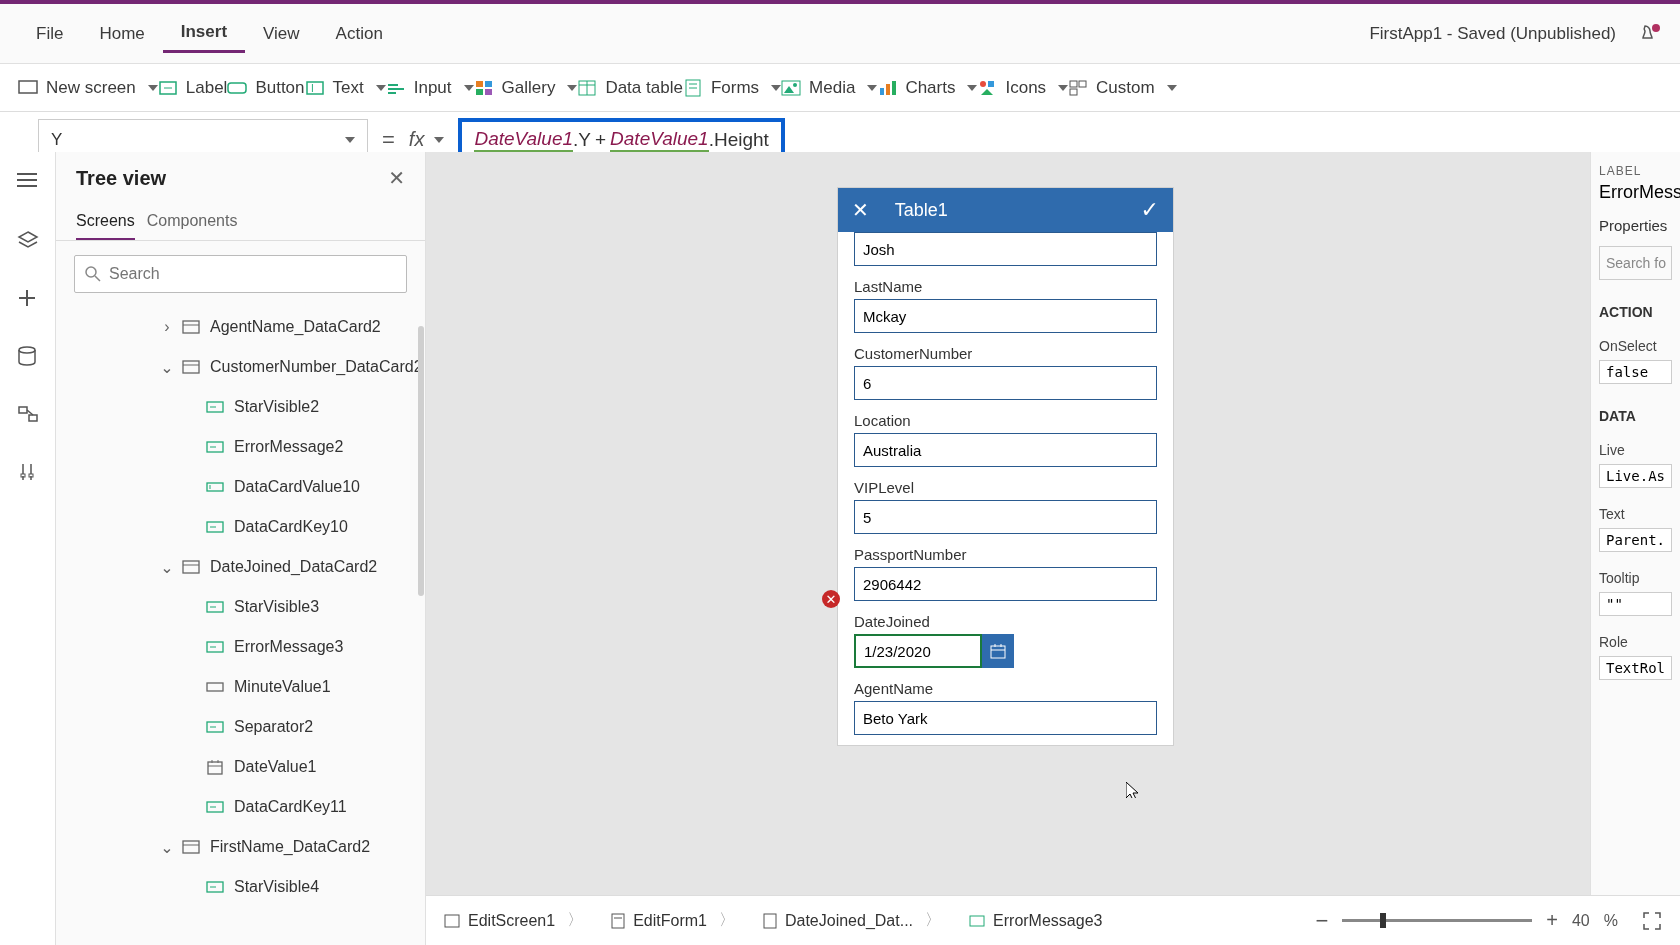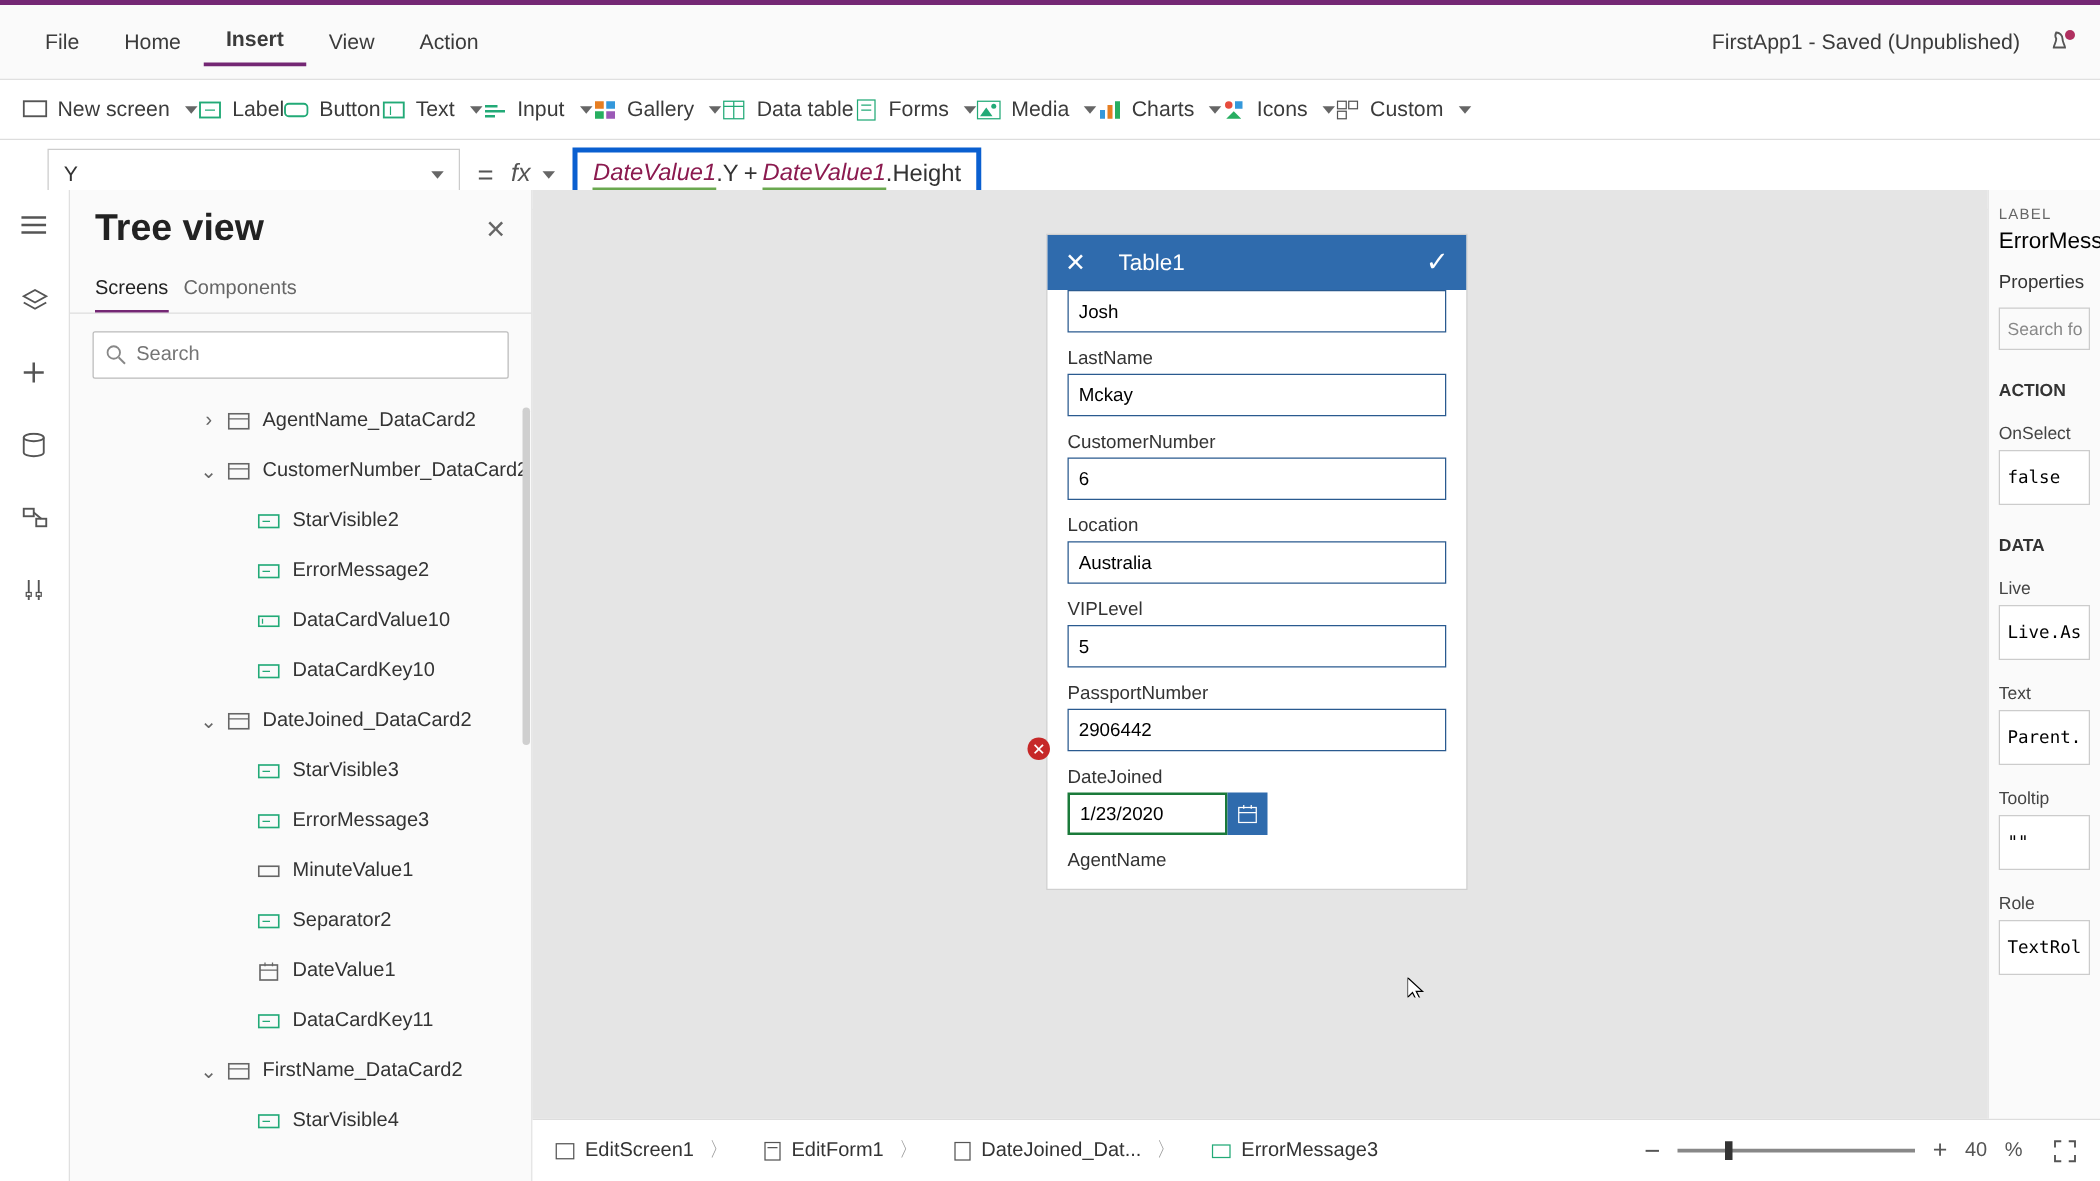--- a/index.html
+++ b/index.html
@@ -21,21 +21,21 @@
 .fx{font-style:italic;font-size:20px;color:#555;display:flex;align-items:center;gap:6px;margin-right:14px}
 .formula-box{border:4px solid #0a5fd0;padding:6px 12px;background:#fff;font-family:Consolas,monospace;font-size:19px;display:flex;align-items:center}
 .token-ref{color:#8b1a4f;font-style:italic;border-bottom:2px solid #6aa84f}
 .token-prop{color:#333}
 .token-op{color:#333;margin:0 4px}
 .main{position:absolute;top:152px;left:0;right:0;bottom:0;display:flex}
 .railcol{width:56px;background:#fff;border-right:1px solid #e0e0e0;display:flex;flex-direction:column;align-items:center;padding-top:20px;gap:36px}
 .rail-ic{width:22px;height:22px;color:#555;cursor:pointer}
 .tree{width:370px;background:#fafafa;border-right:1px solid #e0e0e0;display:flex;flex-direction:column}
 .tree-hdr{display:flex;align-items:center;padding:14px 20px}
-.tree-title{font-size:30px;font-weight:600;color:#222}
+.tree-title{font-size:20px;font-weight:600;color:#222}
 .tree-close{margin-left:auto;font-size:20px;color:#666;cursor:pointer}
 .tree-tabs{display:flex;gap:12px;padding:0 20px;border-bottom:1px solid #ddd}
 .tree-tab{padding:8px 0;font-size:16px;color:#666;cursor:pointer}
 .tree-tab.active{color:#222;border-bottom:2px solid #742774}
 .tree-search{margin:14px 18px;height:38px;border:1px solid #bbb;background:#fff;display:flex;align-items:center;padding:0 10px;gap:8px;border-radius:2px}
 .tree-search input{border:none;outline:none;font-size:16px;flex:1}
 .tree-list{flex:1;overflow:hidden;padding-bottom:12px}
 .tree-node{display:flex;align-items:center;height:40px;padding-left:18px;font-size:16px;color:#333;cursor:pointer}
 .tree-node.l1{padding-left:102px}
 .tree-node.l2{padding-left:150px}
@@ -57,21 +57,21 @@
 .datebtn{width:32px;background:#2f6bad;display:flex;align-items:center;justify-content:center;color:#fff}
 .err-dot{position:absolute;width:18px;height:18px;background:#c62828;border-radius:50%;color:#fff;font-size:13px;display:flex;align-items:center;justify-content:center;left:396px;top:438px}
 .cursor{position:absolute;left:700px;top:630px;width:16px;height:16px}
 .proppane{width:90px;background:#fafafa;border-left:1px solid #e0e0e0;padding:12px 8px;overflow:hidden}
 .pp-lbl{font-size:12px;color:#666;letter-spacing:1px}
 .pp-title{font-size:18px;color:#000000;margin-top:4px;white-space:nowrap}
 .pp-tab{font-size:15px;color:#333;margin-top:14px}
 .pp-search{margin-top:12px;height:34px;border:1px solid #ccc;padding:0 6px;font-size:14px;color:#888;white-space:nowrap;overflow:hidden;display:flex;align-items:center}
 .pp-sec{font-size:14px;font-weight:600;color:#333;margin-top:24px}
 .pp-field{font-size:14px;color:#444;margin-top:18px}
-.pp-val{margin-top:6px;height:44px;border:1px solid #ccc;background:#fff;padding:0 6px;font-family:Consolas,monospace;font-size:14px;display:flex;align-items:center;overflow:hidden;white-space:nowrap}
+.pp-val{margin-top:6px;height:24px;border:1px solid #ccc;background:#fff;padding:0 6px;font-family:Consolas,monospace;font-size:14px;display:flex;align-items:center;overflow:hidden;white-space:nowrap}
 .bottombar{position:absolute;bottom:0;left:426px;right:0;height:50px;background:#fff;border-top:1px solid #ddd;display:flex;align-items:center;padding:0 18px;gap:24px}
 .bc{display:flex;align-items:center;gap:8px;font-size:16px;color:#333;cursor:pointer}
 .bc .sep{color:#999;margin:0 4px}
 .zoom{margin-left:auto;display:flex;align-items:center;gap:14px;color:#555}
 .zoom-track{width:190px;height:3px;background:#888;position:relative}
 .zoom-thumb{position:absolute;top:-6px;left:38px;width:6px;height:15px;background:#333}
 svg{display:block}
 </style>
 </head>
 <body>
@@ -469,20 +469,21 @@
           <div class="datebtn">
               <svg width="16" height="16">
                 <rect x="1" y="3" width="14" height="12" fill="none" stroke="#fff"></rect>
                 <line x1="1" y1="7" x2="15" y2="7" stroke="#fff"></line>
                 <line x1="5" y1="1" x2="5" y2="4" stroke="#fff"></line>
                 <line x1="11" y1="1" x2="11" y2="4" stroke="#fff"></line>
               </svg>
             </div>
         </div>
         <div class="flabel">AgentName</div>
+        <input class="finput" value="Beto Yark" style="">
       </div>
     </div>
     <div class="err-dot">✕</div>
     <svg class="cursor" width="16" height="20">
         <polygon points="0,0 0,16 4,12 7,18 10,17 7,11 12,11" fill="#fff" stroke="#000"></polygon>
       </svg>
   </div>
 
   <div class="proppane">
     <div class="pp-lbl">LABEL</div>

